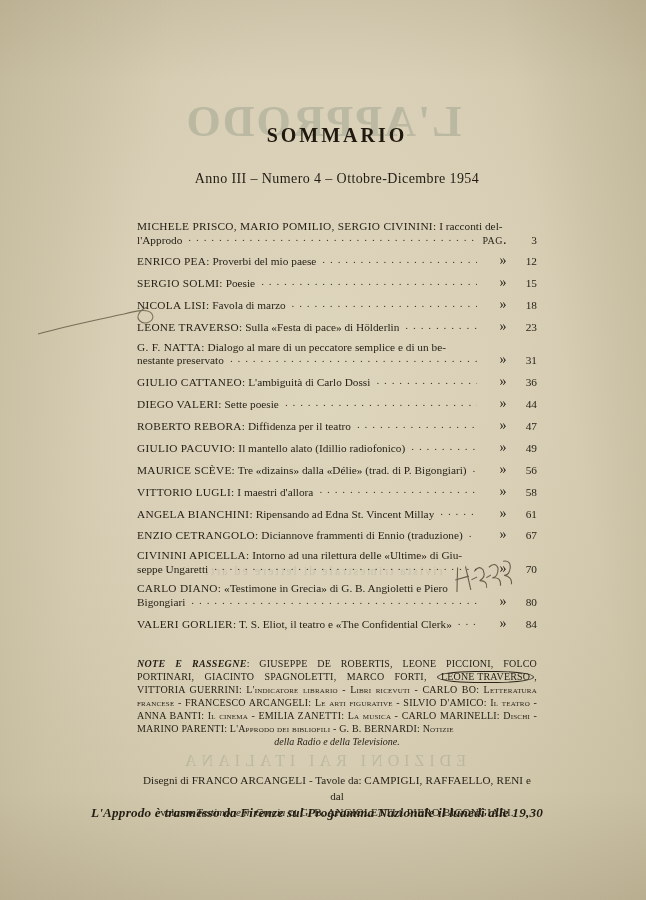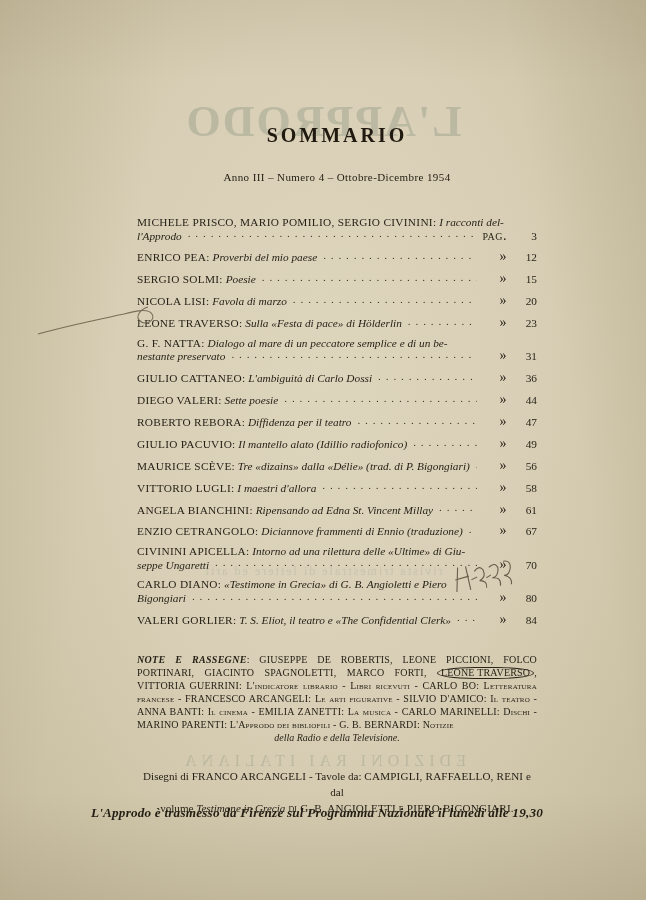--- a/index.html
+++ b/index.html
@@ -86,21 +86,21 @@
     padding-top: 118px;
     text-align: center;
     font-size: 20px;
     letter-spacing: 3px;
     font-weight: bold;
     color: #20190f;
   }
   .issue-line {
     margin-top: 24px;
     text-align: center;
-    font-size: 11px;
+    font-size: 14px;
     letter-spacing: 0.4px;
     color: #221b11;
   }
 
   .toc {
     margin: 34px auto 0 auto;
     width: 400px;
     font-size: 11.3px;
     line-height: 1.0;
     color: #241e14;
@@ -117,21 +117,20 @@
   }
   .entry-line .txt {
     white-space: nowrap;
     overflow: hidden;
   }
   .sc {
     font-variant: small-caps;
     letter-spacing: 0.3px;
   }
   .ttl {
-    font-style: italic;
   }
   .leader {
     flex: 1 1 auto;
     margin: 0 4px 0 6px;
     position: relative;
     height: 1em;
     overflow: hidden;
   }
   .leader:before {
     content: ".   .   .   .   .   .   .   .   .   .   .   .   .   .   .   .   .   .   .   .   .   .   .   .   .   .   .   .   .   .   .   .   .   .   .   .   .   .   .";
@@ -274,21 +273,21 @@
             <span class="leader"></span>
             <span class="pagmark">»</span>
             <span class="pagnum">15</span>
           </div>
         </div>
         <div class="entry">
           <div class="entry-line">
             <span class="txt"><span class="sc">NICOLA LISI:</span><span class="ttl"> Favola di marzo</span></span>
             <span class="leader"></span>
             <span class="pagmark">»</span>
-            <span class="pagnum">20</span>
+            <span class="pagnum">18</span>
           </div>
         </div>
         <div class="entry">
           <div class="entry-line">
             <span class="txt"><span class="sc">LEONE TRAVERSO:</span><span class="ttl"> Sulla «Festa di pace» di Hölderlin</span></span>
             <span class="leader"></span>
             <span class="pagmark">»</span>
             <span class="pagnum">23</span>
           </div>
         </div>

